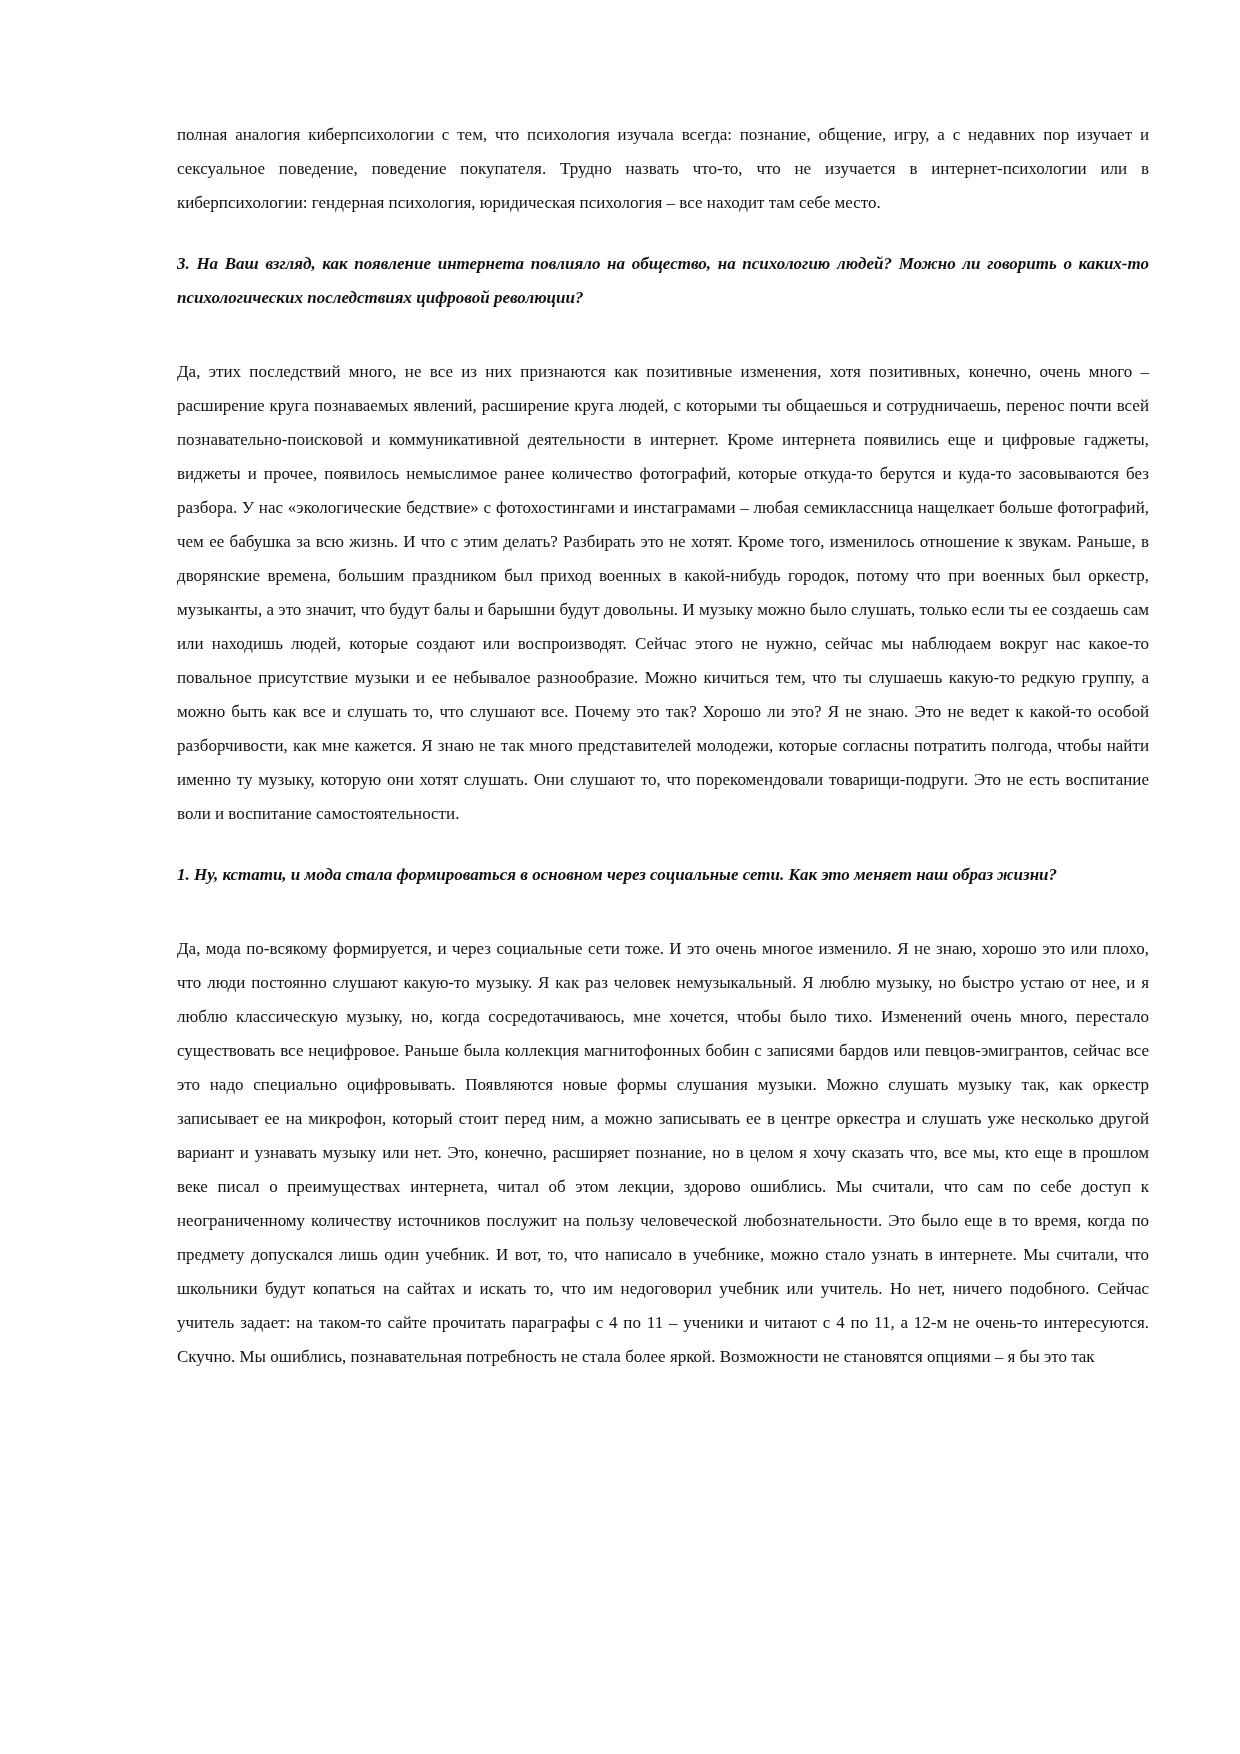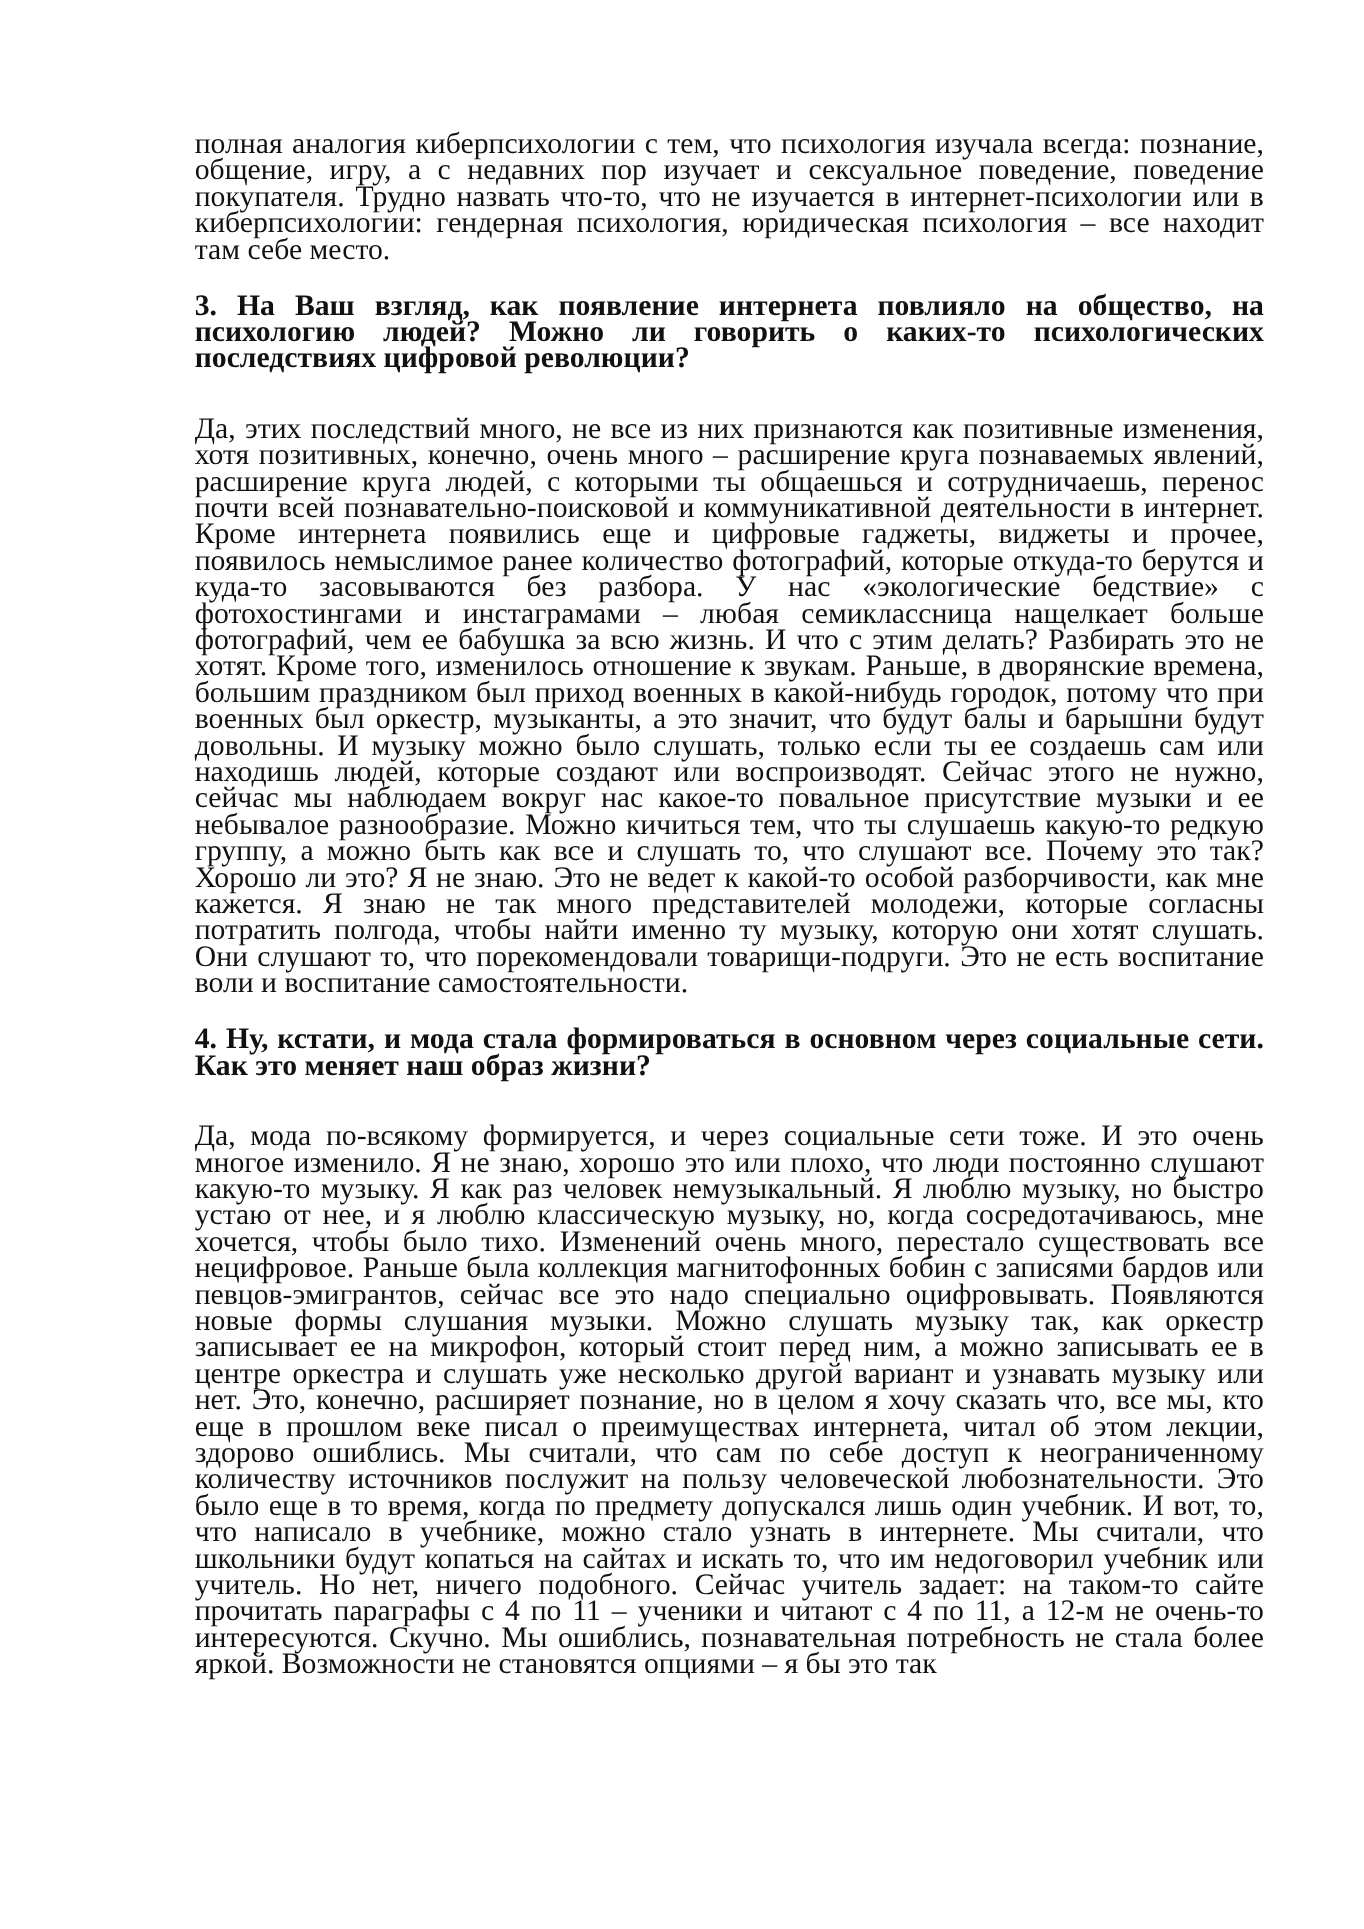--- a/index.html
+++ b/index.html
@@ -16,38 +16,39 @@
       color: #111111;
     }
     .page {
       position: absolute;
       left: 177px;
       top: 118px;
       width: 972px;
     }
     p {
       margin: 0;
-      font-size: 27px;
-      line-height: 24px;
+      font-size: 17px;
+      line-height: 34px;
       text-align: justify;
       text-align-last: left;
       hyphens: none;
     }
     .q {
       font-weight: bold;
+      font-style: italic;
     }
     .gap-after-text { margin-top: 27px; }
     .gap-after-q { margin-top: 40px; }
   </style>
 </head>
 <body>
 
 <div class="page">
   <p class="body-text">полная аналогия киберпсихологии с тем, что психология изучала всегда: познание, общение, игру, а с недавних пор изучает и сексуальное поведение, поведение покупателя. Трудно назвать что-то, что не изучается в интернет-психологии или в киберпсихологии: гендерная психология, юридическая психология – все находит там себе место.</p>
 
   <p class="q gap-after-text">3. На Ваш взгляд, как появление интернета повлияло на общество, на психологию людей? Можно ли говорить о каких-то психологических последствиях цифровой революции?</p>
 
   <p class="body-text gap-after-q">Да, этих последствий много, не все из них признаются как позитивные изменения, хотя позитивных, конечно, очень много – расширение круга познаваемых явлений, расширение круга людей, с которыми ты общаешься и сотрудничаешь, перенос почти всей познавательно-поисковой и коммуникативной деятельности в интернет. Кроме интернета появились еще и цифровые гаджеты, виджеты и прочее, появилось немыслимое ранее количество фотографий, которые откуда-то берутся и куда-то засовываются без разбора. У нас «экологические бедствие» с фотохостингами и инстаграмами – любая семиклассница нащелкает больше фотографий, чем ее бабушка за всю жизнь. И что с этим делать? Разбирать это не хотят. Кроме того, изменилось отношение к звукам. Раньше, в дворянские времена, большим праздником был приход военных в какой-нибудь городок, потому что при военных был оркестр, музыканты, а это значит, что будут балы и барышни будут довольны. И музыку можно было слушать, только если ты ее создаешь сам или находишь людей, которые создают или воспроизводят. Сейчас этого не нужно, сейчас мы наблюдаем вокруг нас какое-то повальное присутствие музыки и ее небывалое разнообразие. Можно кичиться тем, что ты слушаешь какую-то редкую группу, а можно быть как все и слушать то, что слушают все. Почему это так? Хорошо ли это? Я не знаю. Это не ведет к какой-то особой разборчивости, как мне кажется. Я знаю не так много представителей молодежи, которые согласны потратить полгода, чтобы найти именно ту музыку, которую они хотят слушать. Они слушают то, что порекомендовали товарищи-подруги. Это не есть воспитание воли и воспитание самостоятельности.</p>
 
-  <p class="q gap-after-text">4. Ну, кстати, и мода стала формироваться в основном через социальные сети. Как это меняет наш образ жизни?</p>
+  <p class="q gap-after-text">1. Ну, кстати, и мода стала формироваться в основном через социальные сети. Как это меняет наш образ жизни?</p>
 
   <p class="body-text gap-after-q">Да, мода по-всякому формируется, и через социальные сети тоже. И это очень многое изменило. Я не знаю, хорошо это или плохо, что люди постоянно слушают какую-то музыку. Я как раз человек немузыкальный. Я люблю музыку, но быстро устаю от нее, и я люблю классическую музыку, но, когда сосредотачиваюсь, мне хочется, чтобы было тихо. Изменений очень много, перестало существовать все нецифровое. Раньше была коллекция магнитофонных бобин с записями бардов или певцов-эмигрантов, сейчас все это надо специально оцифровывать. Появляются новые формы слушания музыки. Можно слушать музыку так, как оркестр записывает ее на микрофон, который стоит перед ним, а можно записывать ее в центре оркестра и слушать уже несколько другой вариант и узнавать музыку или нет. Это, конечно, расширяет познание, но в целом я хочу сказать что, все мы, кто еще в прошлом веке писал о преимуществах интернета, читал об этом лекции, здорово ошиблись. Мы считали, что сам по себе доступ к неограниченному количеству источников послужит на пользу человеческой любознательности. Это было еще в то время, когда по предмету допускался лишь один учебник. И вот, то, что написало в учебнике, можно стало узнать в интернете. Мы считали, что школьники будут копаться на сайтах и искать то, что им недоговорил учебник или учитель. Но нет, ничего подобного. Сейчас учитель задает: на таком-то сайте прочитать параграфы с 4 по 11 – ученики и читают с 4 по 11, а 12-м не очень-то интересуются. Скучно. Мы ошиблись, познавательная потребность не стала более яркой. Возможности не становятся опциями – я бы это так</p>
 </div>
 
 </body></html>

